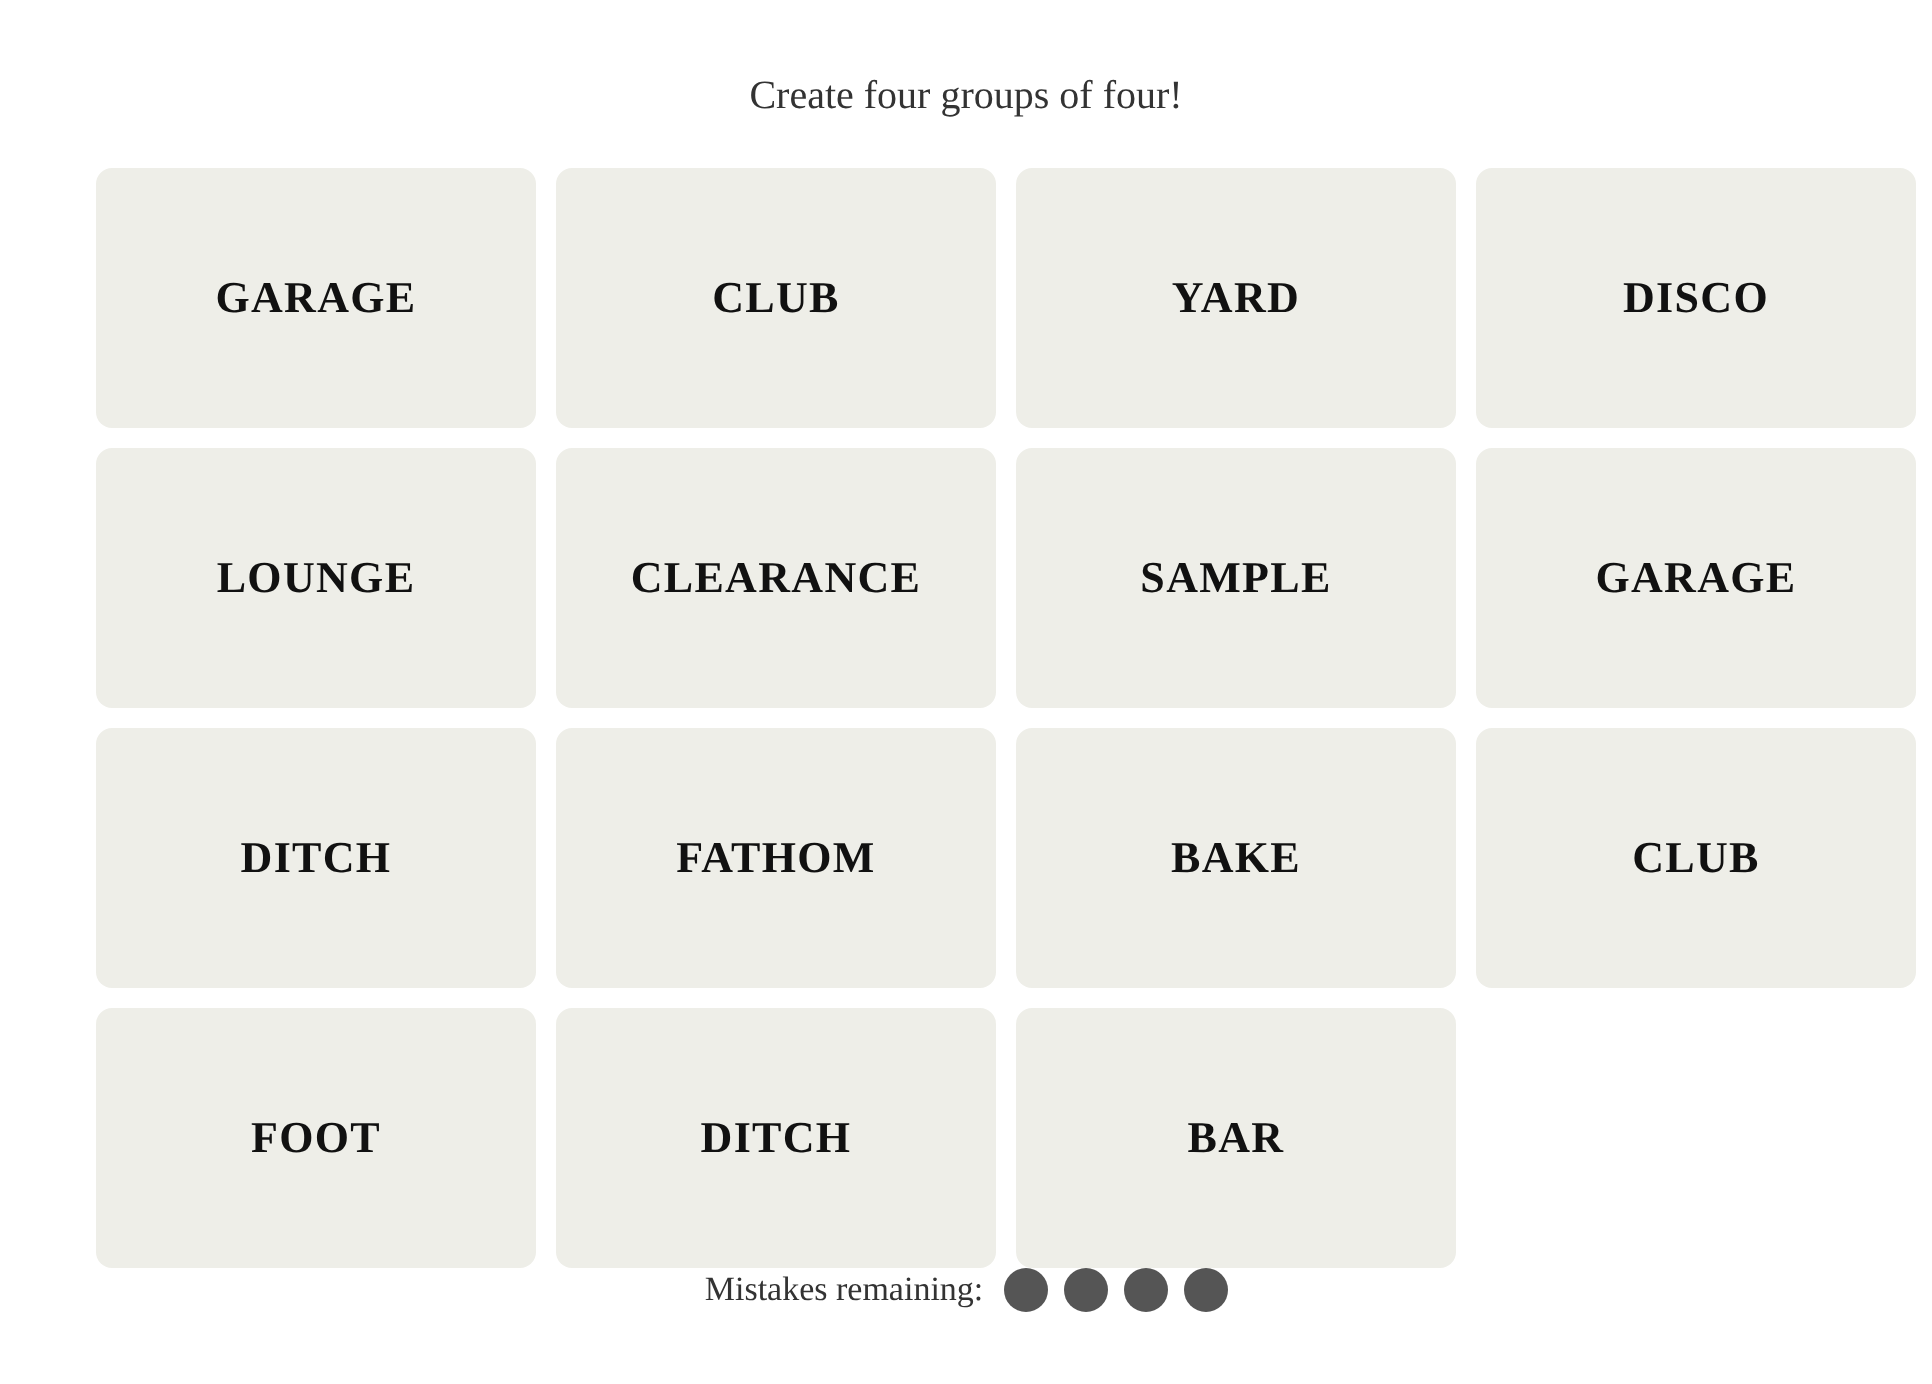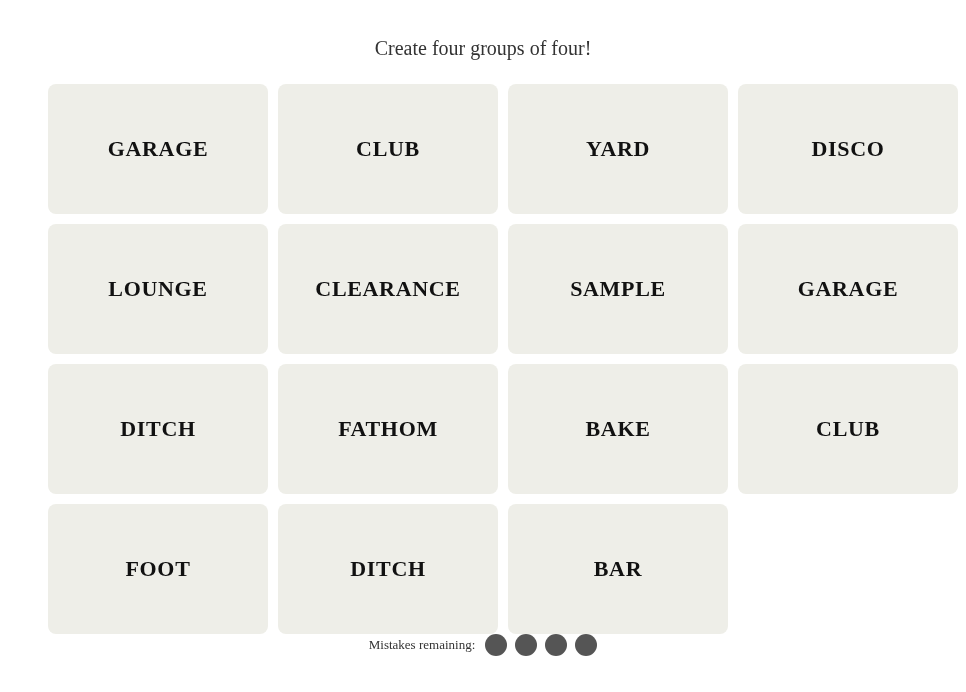--- a/index.html
+++ b/index.html
@@ -52,21 +52,21 @@
       font-weight: 900;
       color: #111111;
       letter-spacing: 0.03em;
       font-family: 'Georgia', serif;
     }
 
     .mistakes-row {
       display: flex;
       align-items: center;
       gap: 10px;
-      font-size: 13px;
+      font-size: 17px;
       color: #333333;
     }
 
     .mistakes-label {
       font-family: 'Georgia', serif;
     }
 
     .dots-container {
       display: flex;
       gap: 8px;

